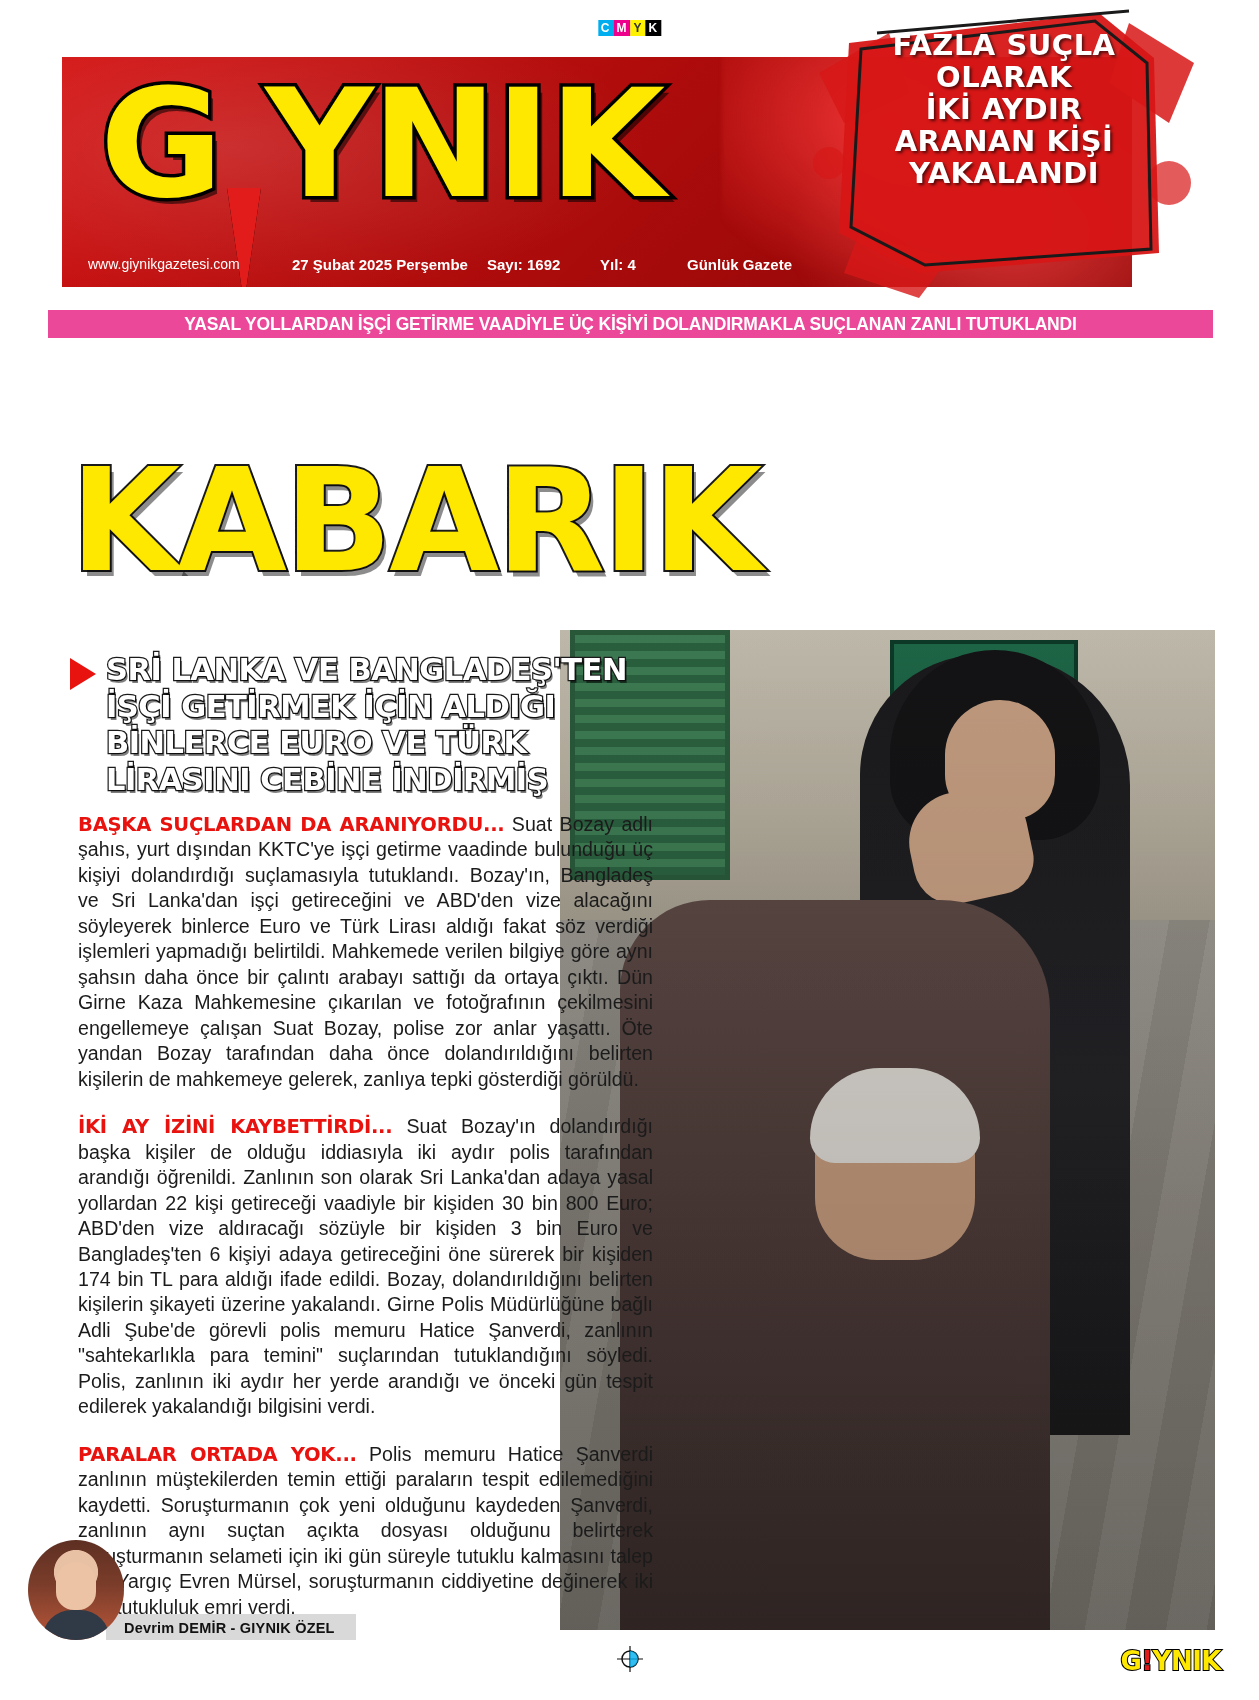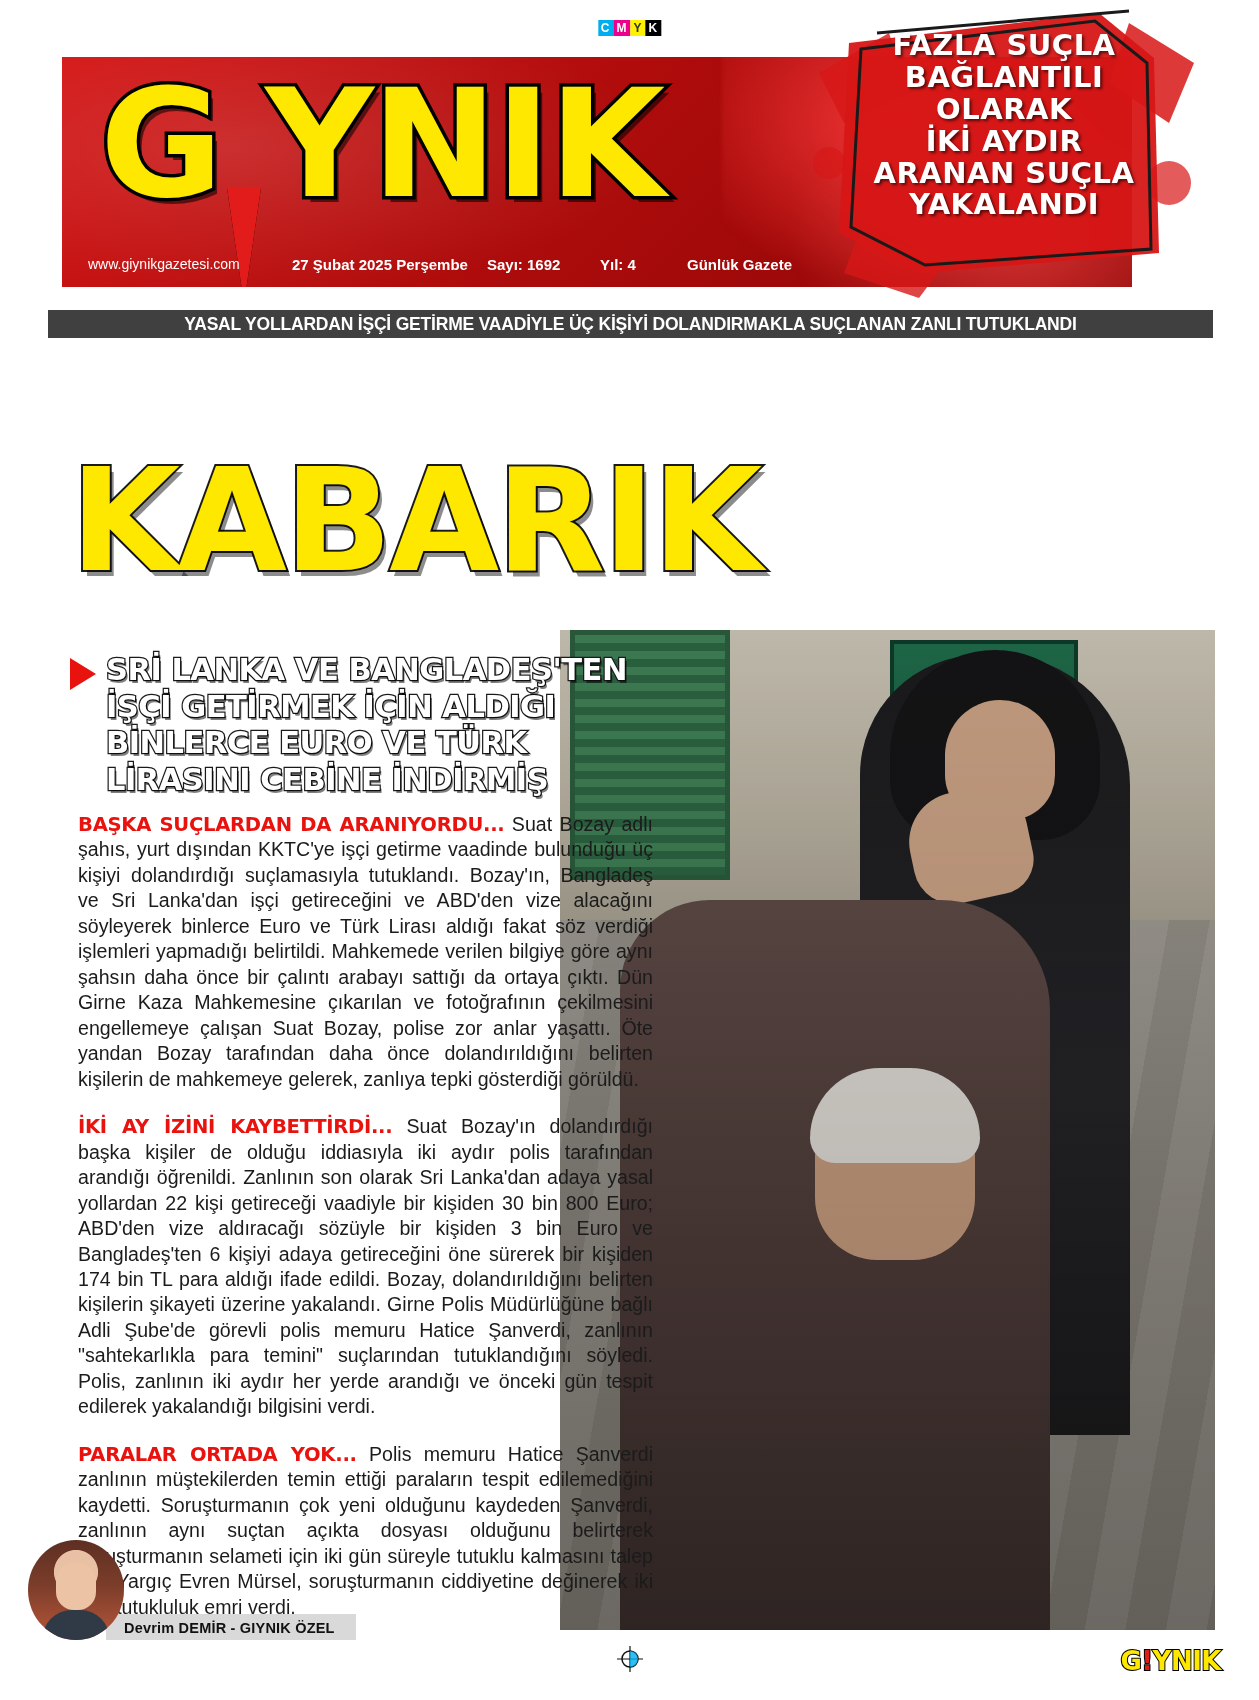--- a/index.html
+++ b/index.html
@@ -155,21 +155,21 @@
     padding-top: 22px;
   }
 
   
   .strap {
     position: absolute;
     left: 48px;
     top: 310px;
     width: 1165px;
     height: 28px;
-    background: #404040;
+    background: #ec4899;
     color: #ffffff;
     font-weight: bold;
     font-size: 17.5px;
     letter-spacing: -0.2px;
     display: flex;
     align-items: center;
     justify-content: center;
     white-space: nowrap;
   }
 
@@ -429,24 +429,23 @@
         <circle cx="370" cy="180" r="22" opacity="0.7"></circle>
         <circle cx="30" cy="160" r="16" opacity="0.6"></circle>
       </g>
       <g fill="none" stroke="#1a1a1a" stroke-width="3">
         <path d="M62 46 L296 18 L348 60 L352 246 L126 262 L52 224 Z"></path>
         <path d="M78 30 L330 8"></path>
       </g>
     </svg>
     <div class="teaser-text">
       <div>FAZLA SUÇLA</div>
-      <div>BAĞLANTILI</div>
       <div>OLARAK</div>
       <div>İKİ AYDIR</div>
-      <div>ARANAN SUÇLA</div>
+      <div>ARANAN KİŞİ</div>
       <div>YAKALANDI</div>
     </div>
   </div>
 
   <div class="strap">YASAL YOLLARDAN İŞÇİ GETİRME VAADİYLE ÜÇ KİŞİYİ DOLANDIRMAKLA SUÇLANAN ZANLI TUTUKLANDI</div>
 
   <div class="photo">
     <div class="ph-wall"></div>
     <div class="ph-shutter"></div>
     <div class="ph-door"></div>

